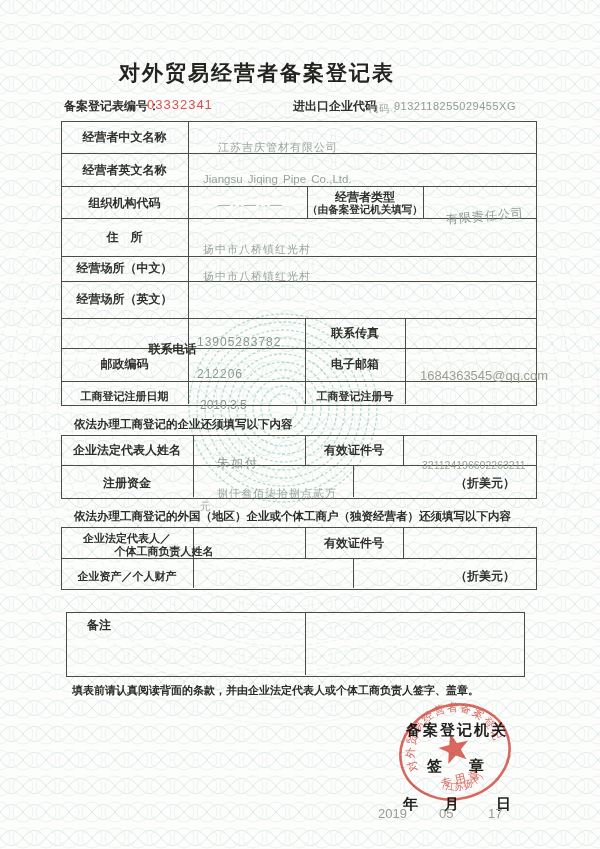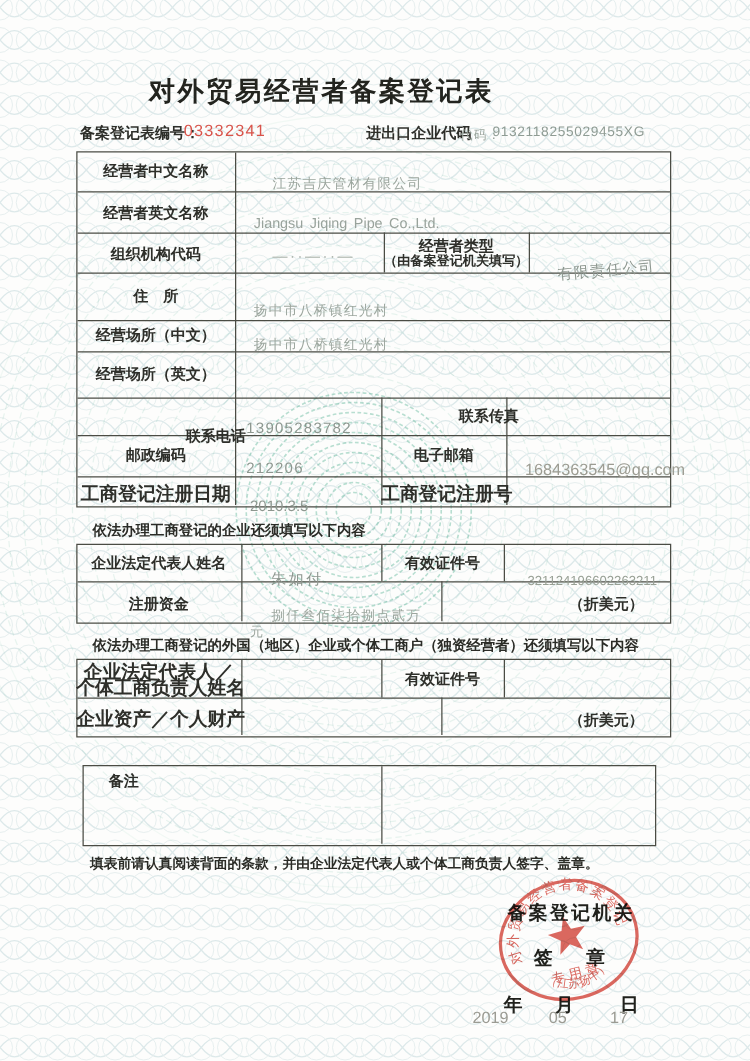--- a/index.html
+++ b/index.html
@@ -4,21 +4,21 @@
 <style>
   html,body{margin:0;padding:0;background:#888;}
   .page{position:relative;width:600px;height:849px;margin:0 auto;background:#fdfdfc;overflow:hidden;
         font-family:"Liberation Sans","DejaVu Sans",sans-serif;}
   svg.layer{position:absolute;left:0;top:0;pointer-events:none;}
   .title{position:absolute;left:0;top:59px;width:514px;text-align:center;
          font-family:"DejaVu Sans","Liberation Sans",sans-serif;
          font-weight:bold;font-size:21px;letter-spacing:2px;color:#23241f;}
   .lbl{position:absolute;font-family:"Liberation Serif","DejaVu Serif",serif;font-weight:bold;
        color:#2e2f2a;font-size:12px;line-height:14px;text-align:center;white-space:nowrap;}
-  .lbl.small{font-size:15px;}
+  .lbl.small{font-size:11px;}
   .sec{position:absolute;font-family:"Liberation Serif","DejaVu Serif",serif;font-weight:bold;
        color:#2b2c27;font-size:11.5px;white-space:nowrap;}
   .val{position:absolute;color:#8d978f;font-size:12px;line-height:13px;white-space:nowrap;}
   .val.faint{color:#9ca69e;font-size:11px;letter-spacing:1px;}
   .box{position:absolute;border:1px solid #4b4c44;background:transparent;}
   .hl{position:absolute;height:1px;background:#4b4c44;}
   .vl{position:absolute;width:1px;background:#4b4c44;}
   .red{color:#d9534a;}
   .graynum{position:absolute;color:#9b9b93;white-space:nowrap;}
   .bigb{position:absolute;font-family:"Liberation Serif","DejaVu Serif",serif;font-weight:bold;
@@ -1048,21 +1048,21 @@
   <div class="lbl" style="left:61px;top:196px;width:127px;">组织机构代码</div>
   <div class="lbl" style="left:61px;top:230px;width:127px;">住　所</div>
   <div class="lbl" style="left:61px;top:261px;width:127px;">经营场所（中文）</div>
   <div class="lbl" style="left:61px;top:292px;width:127px;">经营场所（英文）</div>
   <div class="lbl" style="left:61px;top:342px;width:127px;padding-left:48px;">联系电话</div>
   <div class="lbl" style="left:61px;top:357px;width:127px;">邮政编码</div>
   <div class="lbl small" style="left:61px;top:389px;width:127px;">工商登记注册日期</div>
 
   <div class="lbl" style="left:307px;top:190px;width:116px;">经营者类型</div>
   <div class="lbl" style="left:305px;top:203px;width:120px;font-size:10.5px;">（由备案登记机关填写）</div>
-  <div class="lbl" style="left:305px;top:326px;width:100px;margin-left:36px;">联系传真</div>
+  <div class="lbl" style="left:305px;top:326px;width:100px;">联系传真</div>
   <div class="lbl" style="left:305px;top:357px;width:100px;">电子邮箱</div>
   <div class="lbl small" style="left:305px;top:389px;width:100px;">工商登记注册号</div>
 
   <div class="val faint" style="left:218px;top:141px;">江苏吉庆管材有限公司</div>
   <div class="val" style="left:203px;top:173px;font-size:11.5px;color:#99a39c;word-spacing:2px;">Jiangsu Jiqing Pipe Co.,Ltd.</div>
   <div class="val" style="left:218px;top:199px;color:#a6afa7;letter-spacing:2px;">—··—··—</div>
   <div class="val" style="left:446px;top:210px;letter-spacing:1px;transform:rotate(-5deg);">有限责任公司</div>
   <div class="val faint" style="left:203px;top:243px;">扬中市八桥镇红光村</div>
   <div class="val faint" style="left:203px;top:270px;">扬中市八桥镇红光村</div>
   <div class="val" style="left:197px;top:336px;letter-spacing:1px;">13905283782</div>
@@ -1094,21 +1094,21 @@
 
   <div class="box" style="left:61px;top:527px;width:474px;height:61px;"></div>
   <div class="hl" style="left:62px;top:558px;width:474px;"></div>
   <div class="vl" style="left:193px;top:528px;height:30px;"></div>
   <div class="vl" style="left:305px;top:528px;height:30px;"></div>
   <div class="vl" style="left:403px;top:528px;height:30px;"></div>
   <div class="vl" style="left:193px;top:558px;height:30px;"></div>
   <div class="vl" style="left:353px;top:558px;height:30px;"></div>
 
   <div class="lbl small" style="left:61px;top:531px;width:132px;">企业法定代表人／</div>
-  <div class="lbl small" style="left:61px;top:544px;width:132px;">个体工商负责人姓名</div>
+  <div class="lbl small" style="left:61px;top:544px;width:132px;padding-left:37px;">个体工商负责人姓名</div>
   <div class="lbl" style="left:305px;top:536px;width:98px;">有效证件号</div>
   <div class="lbl small" style="left:61px;top:569px;width:132px;">企业资产／个人财产</div>
   <div class="lbl" style="left:353px;top:569px;width:162px;text-align:right;">（折美元）</div>
 
   <div class="box" style="left:66px;top:612px;width:457px;height:63px;"></div>
   <div class="vl" style="left:305px;top:613px;height:62px;"></div>
   <div class="lbl" style="left:87px;top:618px;text-align:right;">备注</div>
 
   <div class="sec" style="left:72px;top:683px;font-size:11px;">填表前请认真阅读背面的条款，并由企业法定代表人或个体工商负责人签字、盖章。</div>
 

